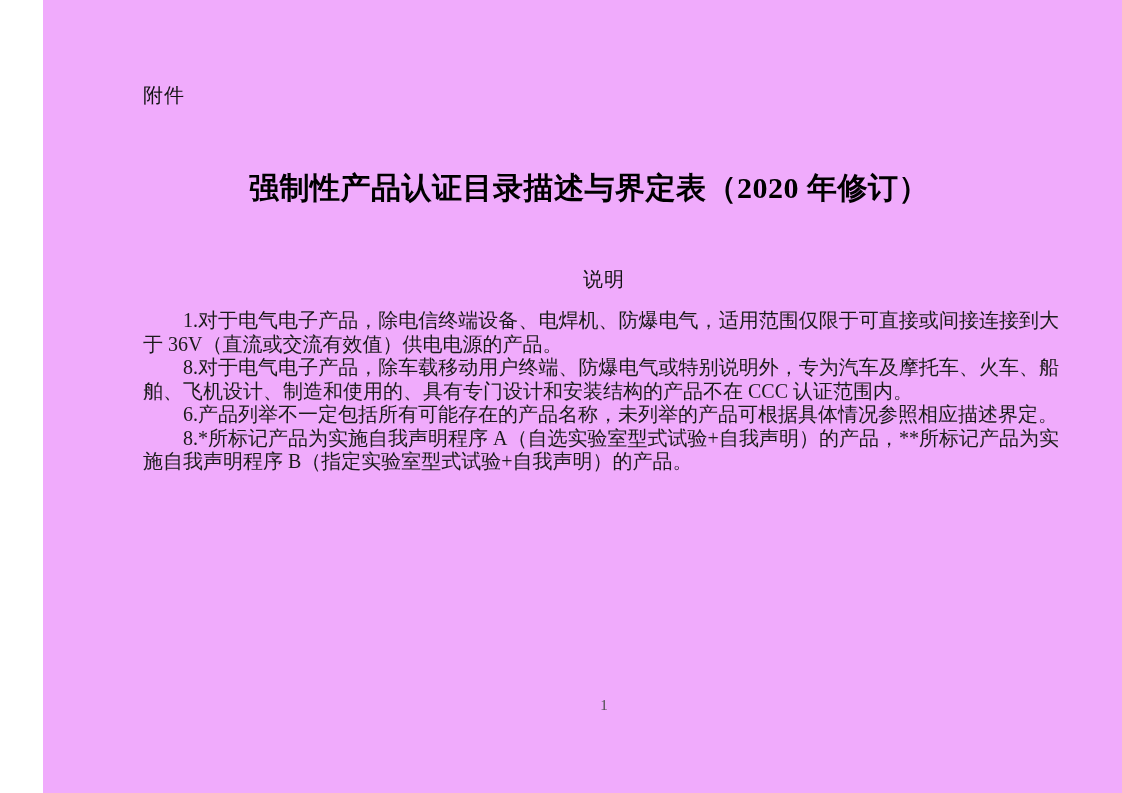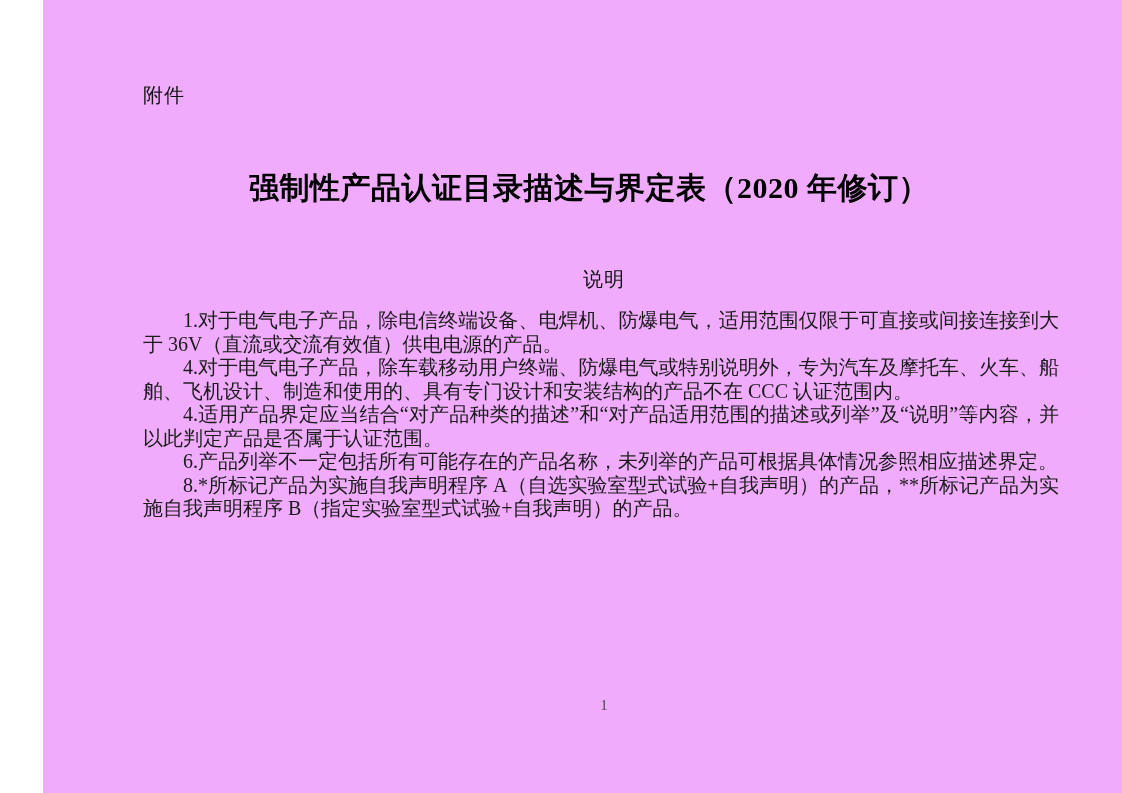--- a/index.html
+++ b/index.html
@@ -82,21 +82,20 @@
 <div class="page">
 
   <div class="attachment-label">附件</div>
 
   <div class="doc-title">强制性产品认证目录描述与界定表（2020 年修订）</div>
 
   <div class="section-subtitle">说明</div>
 
   <div class="body-text">
     <p>1.对于电气电子产品，除电信终端设备、电焊机、防爆电气，适用范围仅限于可直接或间接连接到大于 36V（直流或交流有效值）供电电源的产品。</p>
-    <p>4.对于电气电子产品，除车载移动用户终端、防爆电气或特别说明外，专为汽车及摩托车、火车、船舶、飞机设计、制造和使用的、具有专门设计和安装结构的产品不在 CCC 认证范围内。</p>
-    <p>4.适用产品界定应当结合“对产品种类的描述”和“对产品适用范围的描述或列举”及“说明”等内容，并以此判定产品是否属于认证范围。</p>
+    <p>8.对于电气电子产品，除车载移动用户终端、防爆电气或特别说明外，专为汽车及摩托车、火车、船舶、飞机设计、制造和使用的、具有专门设计和安装结构的产品不在 CCC 认证范围内。</p>
     <p>6.产品列举不一定包括所有可能存在的产品名称，未列举的产品可根据具体情况参照相应描述界定。</p>
     <p>8.*所标记产品为实施自我声明程序 A（自选实验室型式试验+自我声明）的产品，**所标记产品为实施自我声明程序 B（指定实验室型式试验+自我声明）的产品。</p>
   </div>
 
   <div class="page-number">1</div>
 
 </div>
 
 </body></html>

